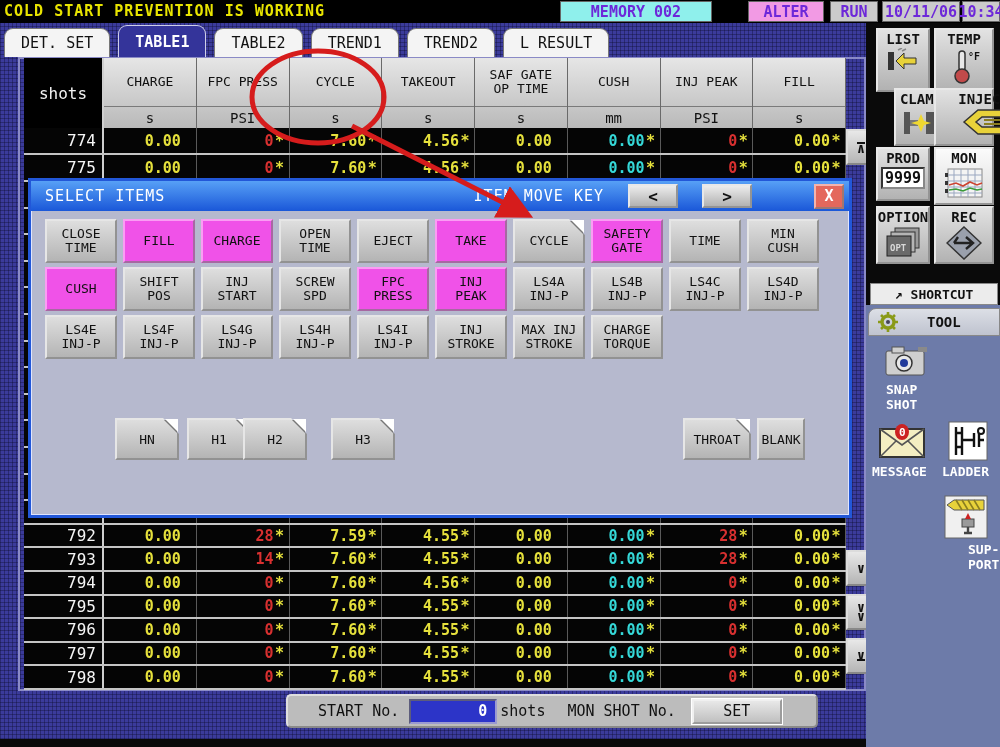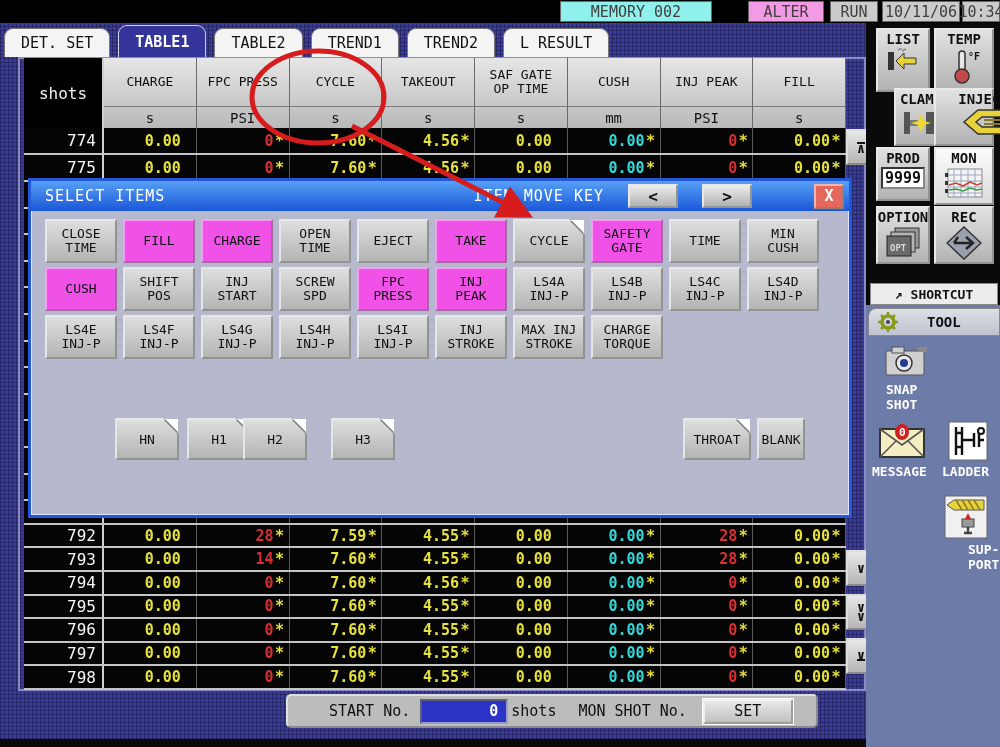--- a/index.html
+++ b/index.html
@@ -11,22 +11,22 @@
     background-image:
       repeating-linear-gradient(0deg, rgba(10,10,40,.35) 0 1px, transparent 1px 4px),
       repeating-linear-gradient(90deg, rgba(10,10,40,.35) 0 1px, transparent 1px 4px);
   }
   .abs { position:absolute; }
 
   
   #status-bar { left:0; top:0; width:1000px; height:23px; background:#000; }
   #status-msg { left:4px; top:2px; width:552px; height:19px; color:#e8e400;
     font-size:15px; font-weight:bold; letter-spacing:1px; white-space:nowrap; overflow:hidden;}
-  .status-box { top:1px; height:21px; border:1px solid #666; color:#404040;
-    font-size:15px; font-weight:normal; display:flex; align-items:center; justify-content:center; white-space:nowrap;}
+  .status-box { top:1px; height:21px; border:1px solid #666; color:#6d28d9;
+    font-size:15px; font-weight:bold; display:flex; align-items:center; justify-content:center; white-space:nowrap;}
   #box-memory { left:560px; width:152px; background:#8ff0ec; }
   #box-alter  { left:748px; width:76px;  background:#f29ae4; }
   #box-run    { left:830px; width:48px;  background:#cbcbcb; }
   #box-date   { left:882px; width:78px;  background:#cbcbcb; }
   #box-time   { left:962px; width:38px;  background:#cbcbcb; }
 
   
   #tabs { left:4px; top:25px; width:680px; height:32px; display:flex; gap:8px; align-items:flex-end; }
   .tab { height:29px; padding:0 16px; background:#f4f4f4; border:1px solid #777;
     border-bottom:none; border-radius:9px 9px 0 0; color:#111; font-size:15px;
@@ -115,38 +115,39 @@
   #tool-bar { position:absolute; left:2px; top:285px; width:132px; height:28px;
     background:linear-gradient(180deg,#dcdfe6,#bfc3cf); border:1px solid #888; border-radius:8px 0 0 0;
     color:#111; font-size:14px; font-weight:bold; display:flex; align-items:center; }
   .tool-label { position:absolute; color:#fff; font-size:13px; font-weight:bold;
     white-space:pre-line; line-height:1.15; }
   .tool-icon { position:absolute; display:flex; align-items:center; justify-content:center; }
 
   
   #bottom-bar { left:286px; top:694px; width:532px; height:34px; background:#bcbcbc;
     border:2px outset #dedede; border-radius:5px; display:flex; align-items:center;
-    color:#111; font-size:15px;padding-left:11px; }
+    color:#111; font-size:15px; }
   #start-input { width:88px; height:25px; background:#2c34c8; border:2px inset #9a9ad0;
     color:#fff; font-size:15px; font-weight:bold; text-align:right; padding-right:8px;
     display:flex; align-items:center; justify-content:flex-end; }
   #set-btn { width:90px; height:25px; background:linear-gradient(180deg,#e8e8e8,#c0c0c0);
     border:2px outset #f0f0f0; outline:1px solid #fff; color:#111; font-size:15px;
     display:flex; align-items:center; justify-content:center; }
 
   #black-strip { left:0; top:739px; width:866px; height:8px; background:#0a0a0a; }
 
   #annotation { left:0; top:0; width:1000px; height:747px; z-index:9; pointer-events:none; }
 </style>
 </head>
 <body>
 
 <div id="root">
 
   <div id="status-bar" class="abs">
+    <div id="status-msg" class="abs">COLD START PREVENTION IS WORKING</div>
     <div id="box-memory" class="abs status-box">MEMORY 002</div>
     <div id="box-alter" class="abs status-box">ALTER</div>
     <div id="box-run" class="abs status-box">RUN</div>
     <div id="box-date" class="abs status-box">10/11/06</div>
     <div id="box-time" class="abs status-box">10:34</div>
   </div>
 
   <div id="tabs" class="abs">
       <div class="tab">DET. SET</div>
       <div class="tab active">TABLE1</div>

